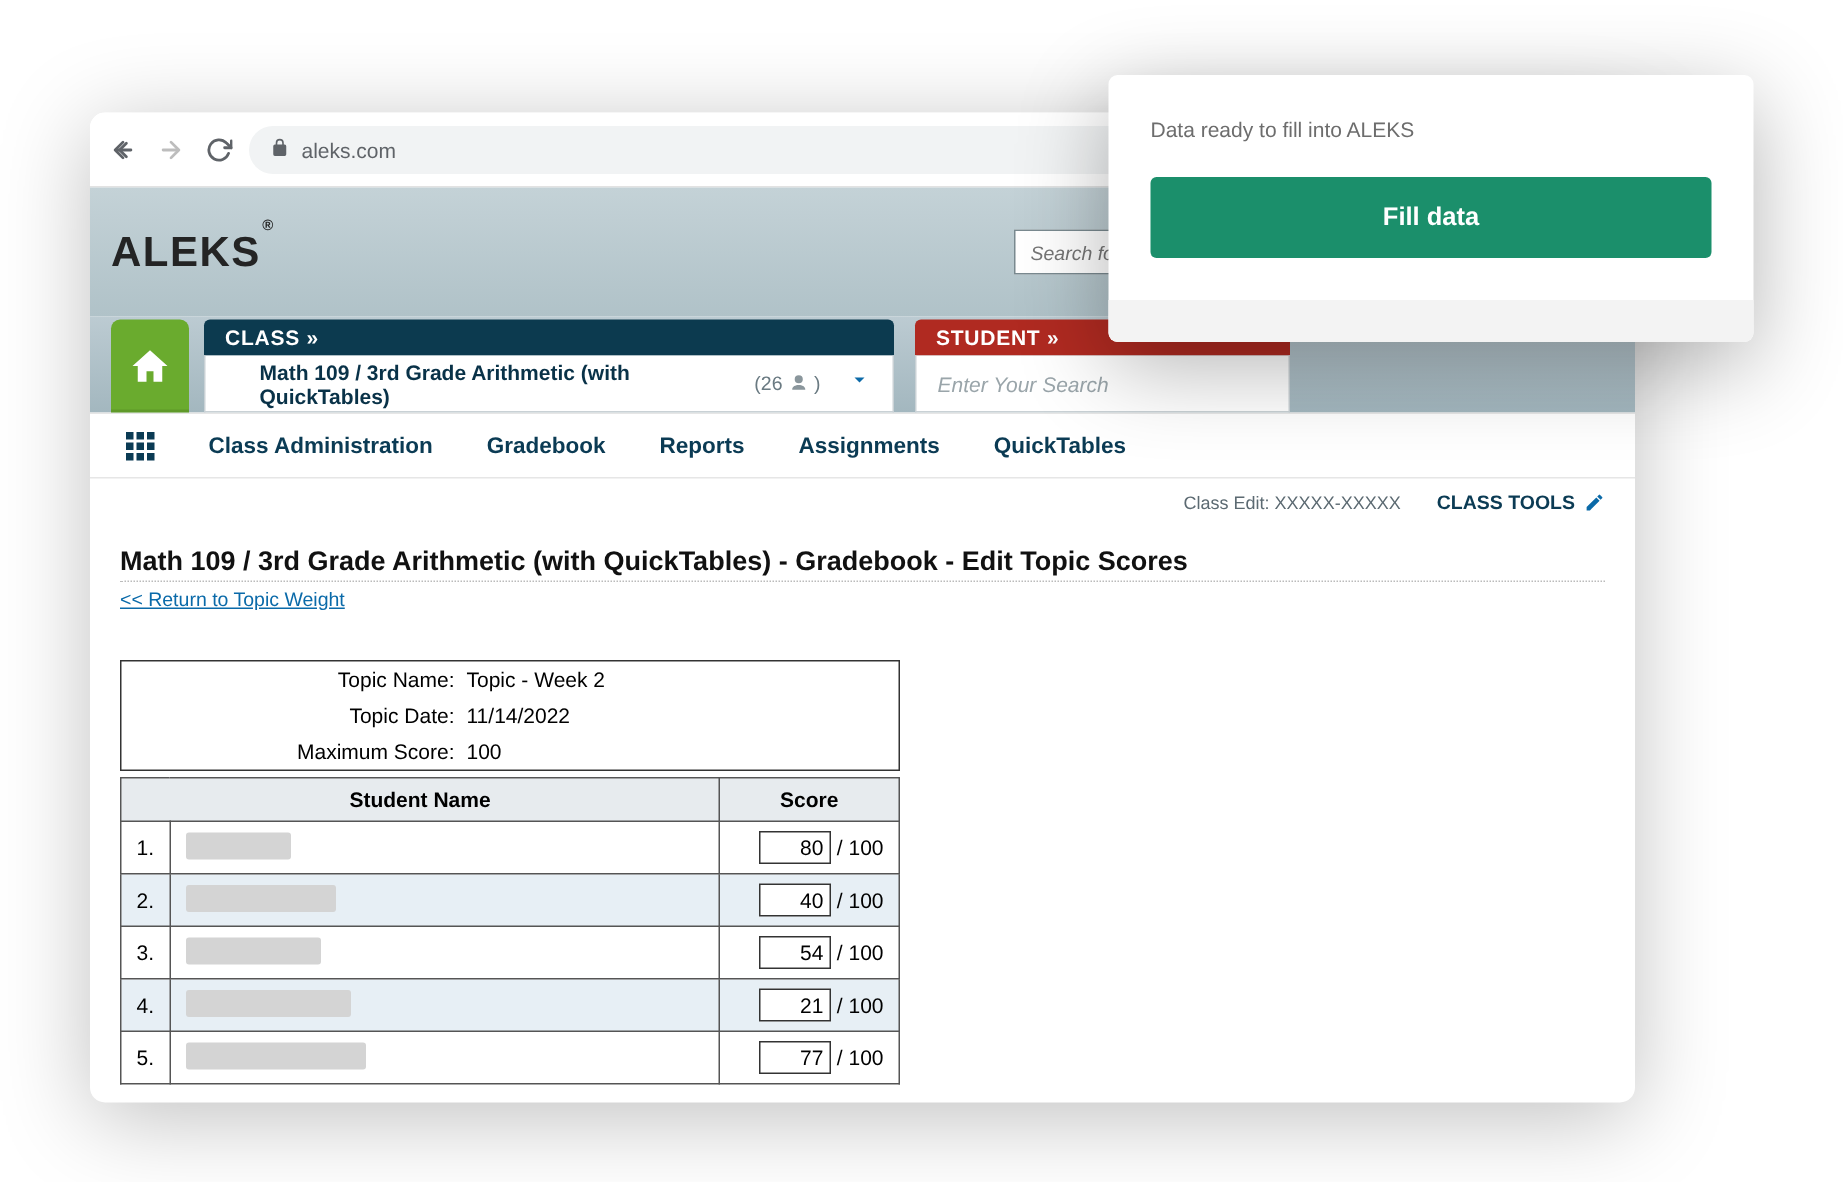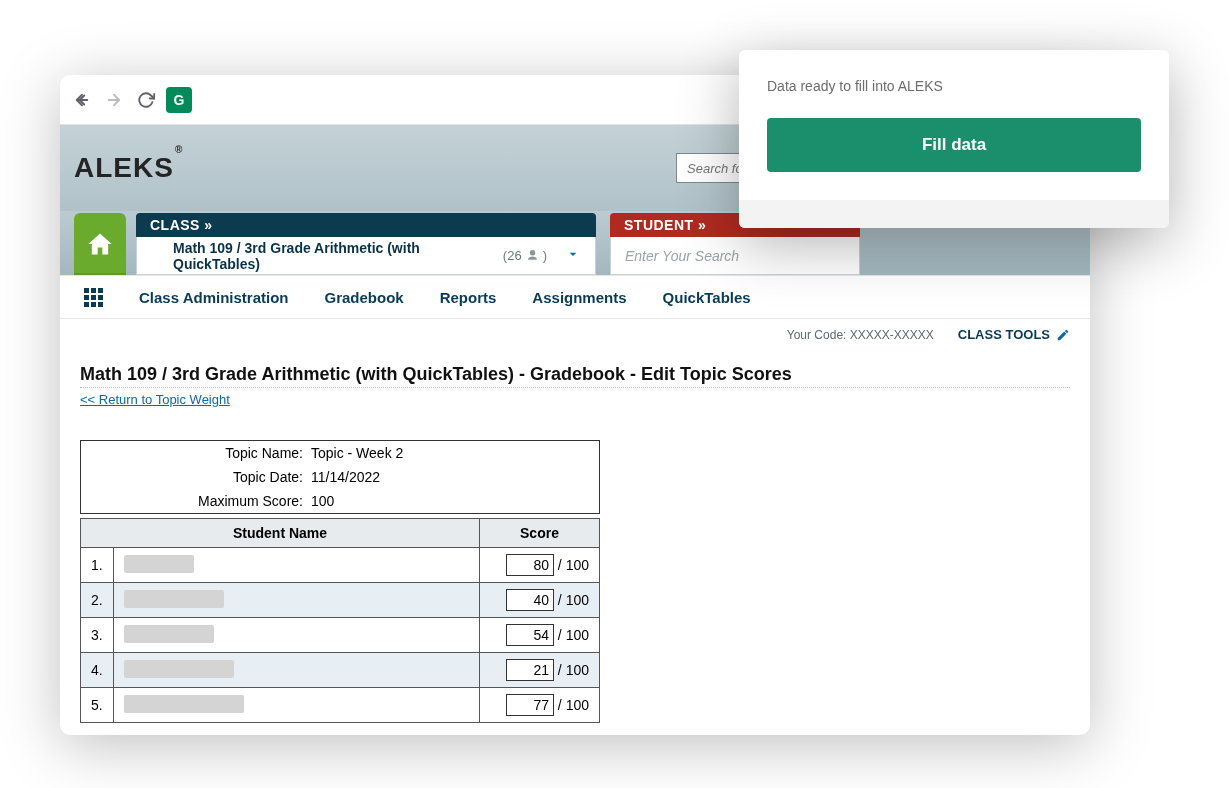--- a/index.html
+++ b/index.html
@@ -273,20 +273,42 @@
       <svg width="18" height="18" viewBox="0 0 24 24" fill="none" stroke="#bdbdbd" stroke-width="2.5" stroke-linecap="round" stroke-linejoin="round">
           <line x1="5" y1="12" x2="18" y2="12"></line>
           <polyline points="12 5 19 12 12 19"></polyline>
         </svg>
     </div>
     <div class="nav-btn">
       <svg width="18" height="18" viewBox="0 0 24 24" fill="none" stroke="#5f6368" stroke-width="2.5" stroke-linecap="round" stroke-linejoin="round">
           <polyline points="23 4 23 10 17 10"></polyline>
           <path d="M20.49 15a9 9 0 1 1-2.12-9.36L23 10"></path>
         </svg>
+    </div>
+    <div class="chrome-url">
+      <span class="lock">
+        <svg width="13" height="13" viewBox="0 0 24 24" fill="#5f6368">
+            <path d="M18 8h-1V6a5 5 0 0 0-10 0v2H6a2 2 0 0 0-2 2v10a2 2 0 0 0 2 2h12a2 2 0 0 0 2-2V10a2 2 0 0 0-2-2zM9 6a3 3 0 0 1 6 0v2H9z"></path>
+          </svg>
+      </span>
+      <span>aleks.com</span>
+      <span class="url-right">
+        <span>
+          <svg width="14" height="14" viewBox="0 0 24 24" fill="none" stroke="#5f6368" stroke-width="2" stroke-linecap="round" stroke-linejoin="round">
+              <path d="M4 12v8a2 2 0 0 0 2 2h12a2 2 0 0 0 2-2v-8"></path>
+              <polyline points="16 6 12 2 8 6"></polyline>
+              <line x1="12" y1="2" x2="12" y2="15"></line>
+            </svg>
+        </span>
+        <span>
+          <svg width="14" height="14" viewBox="0 0 24 24" fill="none" stroke="#5f6368" stroke-width="2" stroke-linecap="round" stroke-linejoin="round">
+              <polygon points="12 2 15.09 8.26 22 9.27 17 14.14 18.18 21.02 12 17.77 5.82 21.02 7 14.14 2 9.27 8.91 8.26 12 2"></polygon>
+            </svg>
+        </span>
+      </span>
     </div>
     <div class="ext-icon">G</div>
   </div>
 
   <div class="app-header">
     <div class="logo"><span>ALEKS</span><sup>®</sup></div>
     <input class="search-bar" type="text" placeholder="Search for Classes, Students and Assignments" style="">
   </div>
 
   <div class="class-row">
@@ -335,21 +357,21 @@
       </span>
     <span>Class Administration</span>
     <span>Gradebook</span>
     <span>Reports</span>
     <span>Assignments</span>
     <span>QuickTables</span>
   </div>
 
   <div class="sub-bar">
     <span>
-      <span>Your Code:</span>
+      <span>Class Edit:</span>
       <span>XXXXX-XXXXX</span>
     </span>
     <span class="tools">
       <span>CLASS TOOLS</span>
       <svg viewBox="0 0 24 24" fill="#0b6aa8">
           <path d="M3 17.25V21h3.75L17.81 9.94l-3.75-3.75zM20.71 7.04a1 1 0 0 0 0-1.41l-2.34-2.34a1 1 0 0 0-1.41 0l-1.83 1.83 3.75 3.75z"></path>
         </svg>
     </span>
   </div>
 

